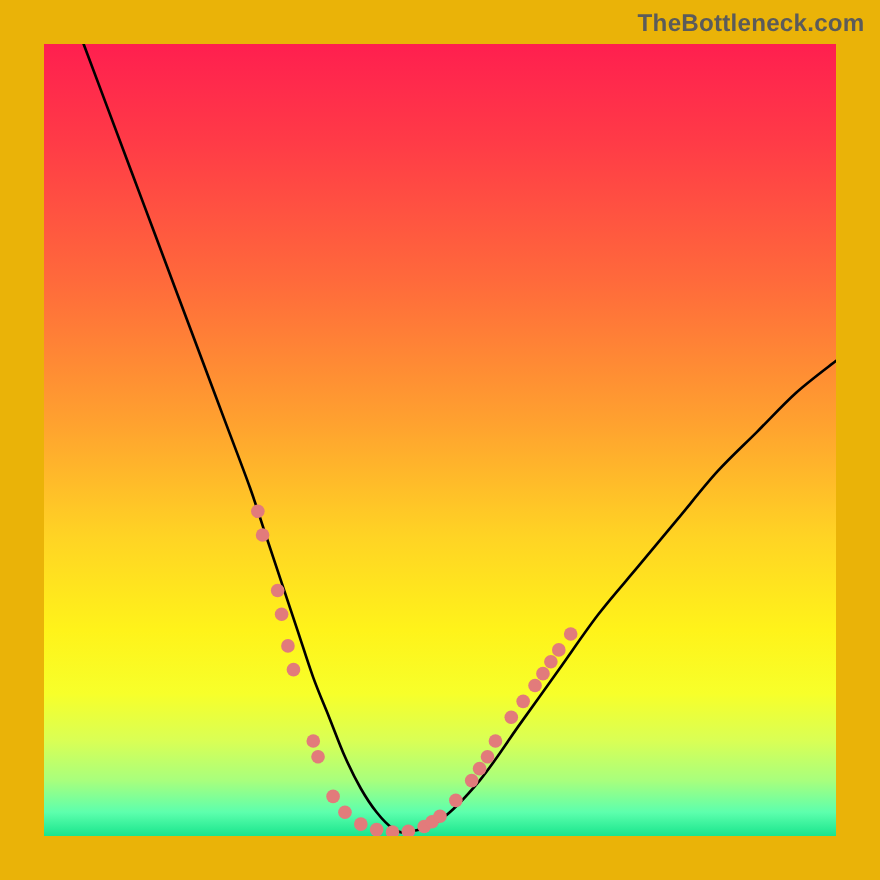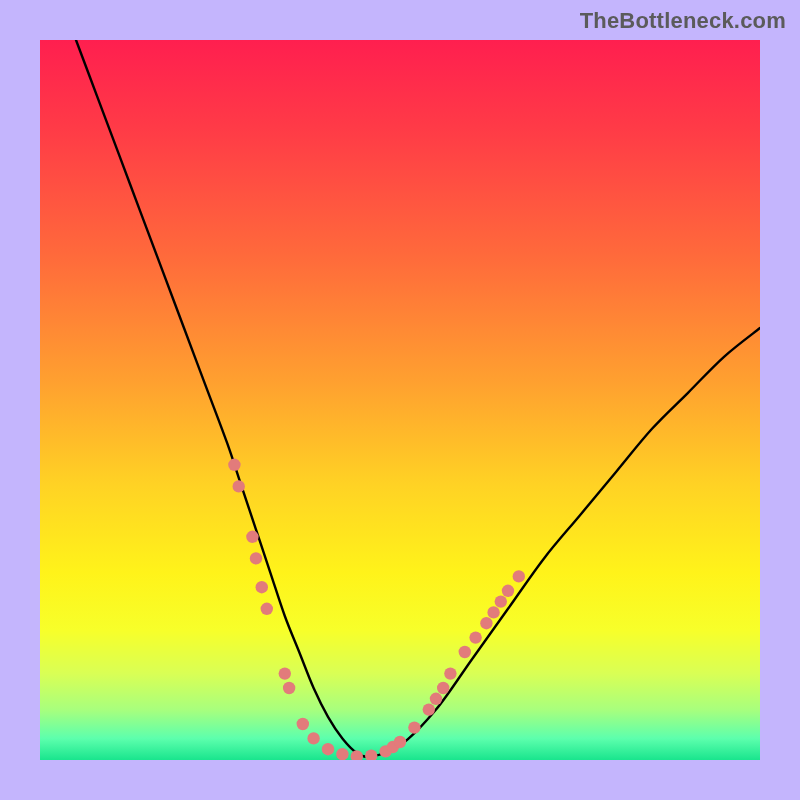--- a/index.html
+++ b/index.html
@@ -10,21 +10,21 @@
     background: #000;
     overflow: hidden;
     font-family: Arial, Helvetica, sans-serif;
   }
   .frame {
     position: absolute;
     left: 0;
     top: 0;
     width: 800px;
     height: 800px;
-    background: #c4b5fd;
+    background: #eab308;
   }
   .plot-area {
     position: absolute;
     left: 40px;
     top: 40px;
     width: 720px;
     height: 720px;
     overflow: hidden;
   }
   .gradient {

